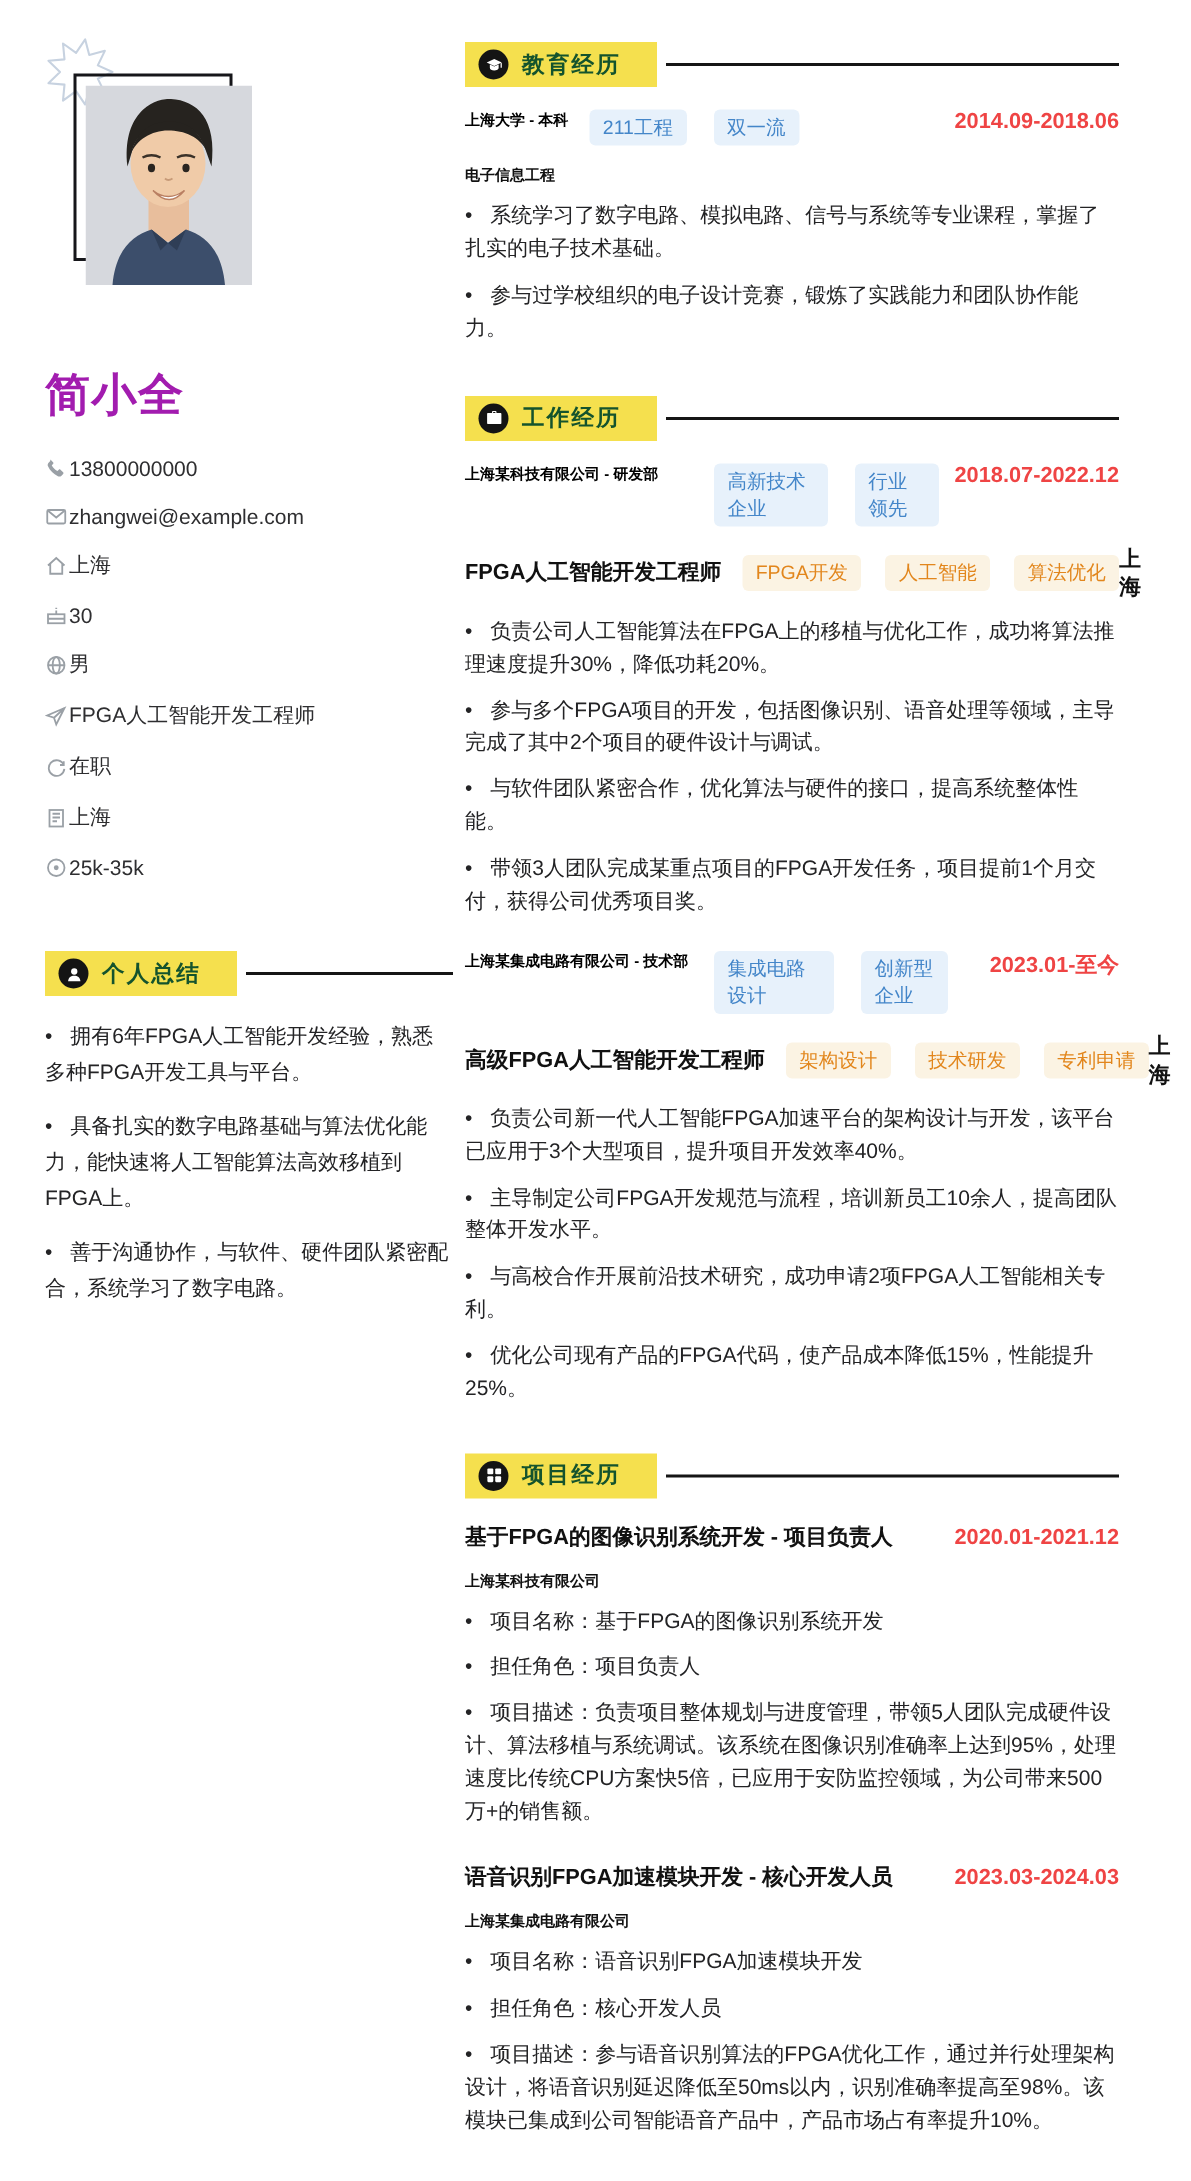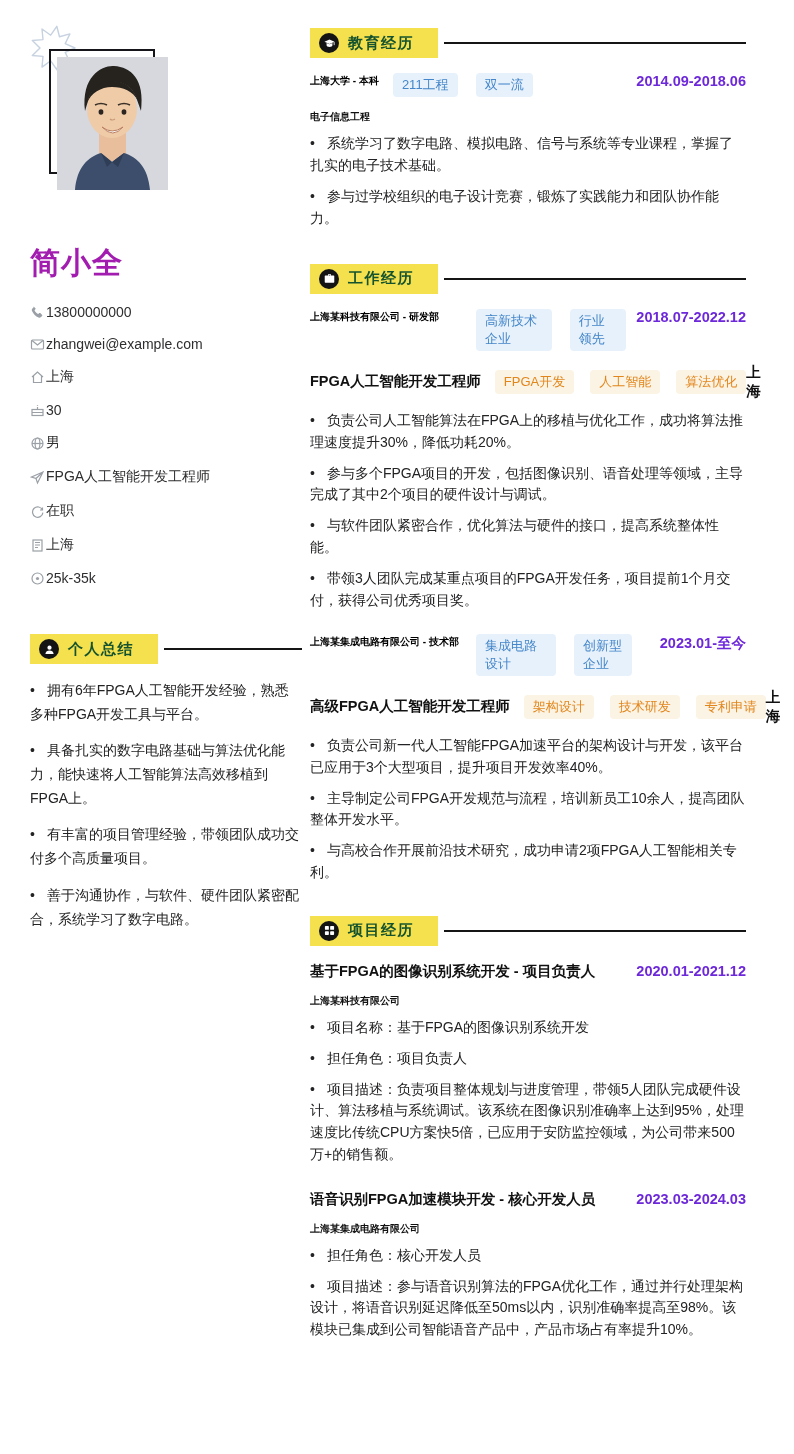--- a/index.html
+++ b/index.html
@@ -60,21 +60,21 @@
   .company-cell { width: 152px; flex: none; }
   .tags { display: flex; gap: 18px; margin-left: 14px; align-items: flex-start; }
   .tag {
     font-size: 13px; line-height: 1.4; padding: 3px 9px; border-radius: 4px;
     display: inline-block;
   }
   .tag-blue   { background: #E7F1FB; color: #4486C9; }
   .tag-orange { background: #FBF3E3; color: #E2861C; }
   .tag-w78 { max-width: 80px; }
   .tag-w56 { max-width: 58px; }
-  .entry-date { margin-left: auto; font-size: 14.5px; font-weight: bold; white-space: nowrap; padding-left: 10px; color: #6d28d9; }
+  .entry-date { margin-left: auto; font-size: 14.5px; font-weight: bold; white-space: nowrap; padding-left: 10px; color: #ef4444; }
   .role-row { display: flex; align-items: center; margin-top: 12px; }
   .role-title { font-size: 14.5px; font-weight: bold; white-space: nowrap; color: #111; }
   .role-tags { display: flex; gap: 16px; margin-left: 14px; }
   .role-tags .tag { white-space: nowrap; }
   .role-loc { margin-left: auto; font-size: 14.5px; font-weight: bold; color: #111; }
   .subline { font-size: 10px; font-weight: bold; margin-top: 13px; color: #111; }
   .proj-head { display: flex; align-items: baseline; margin-top: 16px; }
   .proj-title { font-size: 14.5px; font-weight: bold; flex: 1; color: #111; }
 
   
@@ -187,21 +187,20 @@
               <path d="M1.5 11 C1.8 8.2 3.6 7 6 7 C8.4 7 10.2 8.2 10.5 11 Z"></path>
             </svg>
         </span>
         <span class="sec-title">个人总结</span>
       </div>
       <div class="sec-rule"></div>
     </div>
     <div class="summary-body">
       <p class="b"><span class="dot">•</span><span>拥有6年FPGA人工智能开发经验，熟悉多种FPGA开发工具与平台。</span></p>
       <p class="b"><span class="dot">•</span><span>具备扎实的数字电路基础与算法优化能力，能快速将人工智能算法高效移植到FPGA上。</span></p>
-      <p class="b"><span class="dot">•</span><span>有丰富的项目管理经验，带领团队成功交付多个高质量项目。</span></p>
       <p class="b"><span class="dot">•</span><span>善于沟通协作，与软件、硬件团队紧密配合，系统学习了数字电路。</span></p>
     </div>
   </div>
 </div>
 
 <div class="right-col">
 
   <div class="sec">
     <div class="sec-head">
       <div class="sec-badge">
@@ -280,20 +279,21 @@
         <span class="role-tags">
           <span class="tag tag-orange">架构设计</span>
           <span class="tag tag-orange">技术研发</span>
           <span class="tag tag-orange">专利申请</span>
         </span>
         <span class="role-loc">上海</span>
       </div>
       <p class="b"><span class="dot">•</span><span>负责公司新一代人工智能FPGA加速平台的架构设计与开发，该平台已应用于3个大型项目，提升项目开发效率40%。</span></p>
       <p class="b"><span class="dot">•</span><span>主导制定公司FPGA开发规范与流程，培训新员工10余人，提高团队整体开发水平。</span></p>
       <p class="b"><span class="dot">•</span><span>与高校合作开展前沿技术研究，成功申请2项FPGA人工智能相关专利。</span></p>
+      <p class="b"><span class="dot">•</span><span>优化公司现有产品的FPGA代码，使产品成本降低15%，性能提升25%。</span></p>
     </div>
   </div>
 
   <div class="sec" style="margin-top:32px">
     <div class="sec-head">
       <div class="sec-badge">
         <span class="sec-circle">
           <svg viewBox="0 0 12 12">
               <rect x="1" y="1" width="4.3" height="4.3" rx="0.8"></rect>
               <rect x="6.7" y="1" width="4.3" height="4.3" rx="0.8"></rect>
@@ -314,18 +314,19 @@
       <div class="subline">上海某科技有限公司</div>
       <p class="b"><span class="dot">•</span><span>项目名称：基于FPGA的图像识别系统开发</span></p>
       <p class="b"><span class="dot">•</span><span>担任角色：项目负责人</span></p>
       <p class="b"><span class="dot">•</span><span>项目描述：负责项目整体规划与进度管理，带领5人团队完成硬件设计、算法移植与系统调试。该系统在图像识别准确率上达到95%，处理速度比传统CPU方案快5倍，已应用于安防监控领域，为公司带来500万+的销售额。</span></p>
 
       <div class="proj-head" style="margin-top:24px">
         <span class="proj-title">语音识别FPGA加速模块开发 - 核心开发人员</span>
         <span class="entry-date">2023.03-2024.03</span>
       </div>
       <div class="subline">上海某集成电路有限公司</div>
+      <p class="b"><span class="dot">•</span><span>项目名称：语音识别FPGA加速模块开发</span></p>
       <p class="b"><span class="dot">•</span><span>担任角色：核心开发人员</span></p>
       <p class="b"><span class="dot">•</span><span>项目描述：参与语音识别算法的FPGA优化工作，通过并行处理架构设计，将语音识别延迟降低至50ms以内，识别准确率提高至98%。该模块已集成到公司智能语音产品中，产品市场占有率提升10%。</span></p>
     </div>
   </div>
 
 </div>
 
 </body></html>

